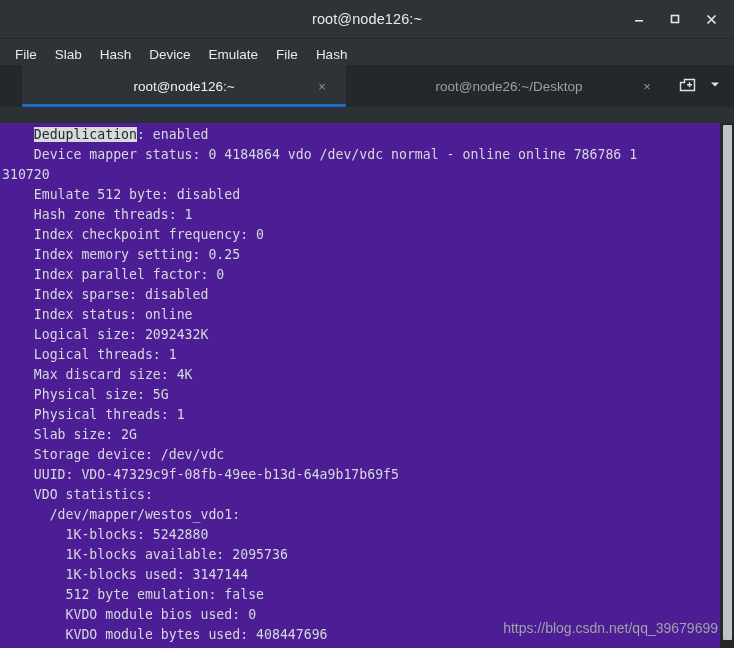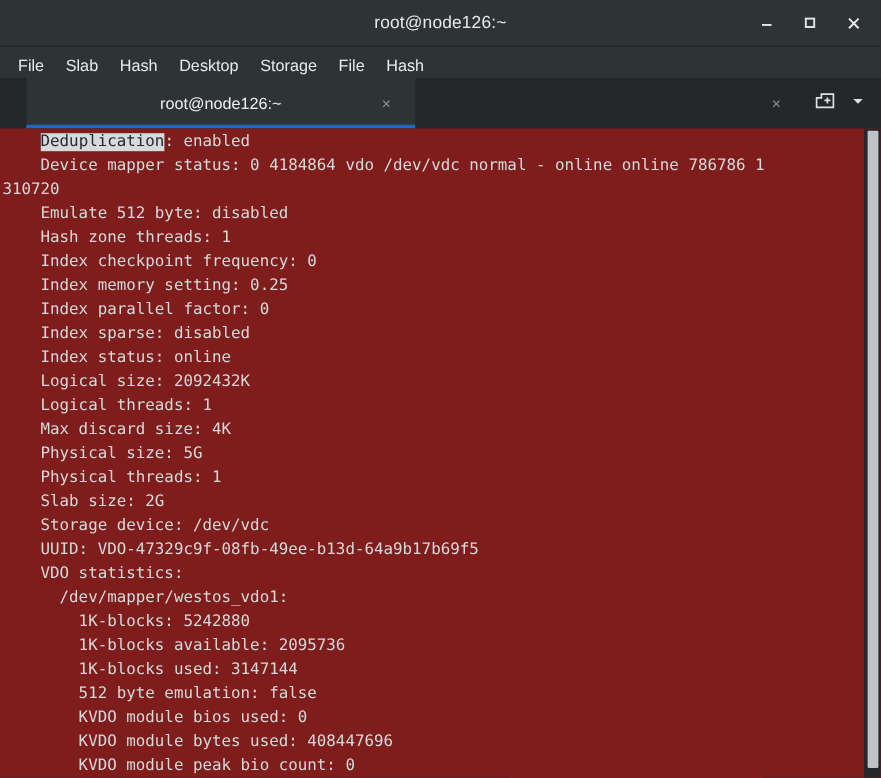--- a/index.html
+++ b/index.html
@@ -154,23 +154,24 @@
     align-items: center;
     justify-content: center;
     cursor: pointer;
     color: #dfe1e2;
   }
 
   
   .term-wrap {
     flex: 1 1 auto;
     position: relative;
-    background: #7f1d1d;
+    background: #4c1d95;
     display: flex;
     overflow: hidden;
+    margin-top: 16px;
   }
   .term {
     flex: 1 1 auto;
     padding: 2px 0 0 0;
     overflow: hidden;
     position: relative;
   }
   .term-lines {
     font-family: "DejaVu Sans Mono", "Liberation Mono", monospace;
     font-size: 13.2px;
@@ -243,36 +244,37 @@
             </svg>
         </span>
       </div>
     </div>
   </div>
 
   <div class="menubar">
     <div class="menu-item">File</div>
     <div class="menu-item">Slab</div>
     <div class="menu-item">Hash</div>
-    <div class="menu-item">Desktop</div>
-    <div class="menu-item">Storage</div>
+    <div class="menu-item">Device</div>
+    <div class="menu-item">Emulate</div>
     <div class="menu-item">File</div>
     <div class="menu-item">Hash</div>
   </div>
 
   <div class="tabbar">
     <div class="tab-gutter"></div>
 
     <div class="tab active">
       <span class="tab-label">root@node126:~</span>
       <span class="tab-close">×</span>
       <span class="tab-underline"></span>
     </div>
 
     <div class="tab inactive">
+      <span class="tab-label">root@node26:~/Desktop</span>
       <span class="tab-close">×</span>
     </div>
 
     <div class="tabbar-right">
       <div class="tb-icon">
         <span>
           <svg width="17" height="17" viewBox="0 0 17 17">
             <path d="M1.5 14.5 V6.5 H5.5 V3.5 H15.5 V14.5 Z" fill="none" stroke="currentColor" stroke-width="1.4"></path>
             <path d="M10.5 6.2 V11.2 M8 8.7 H13" stroke="currentColor" stroke-width="1.4"></path>
           </svg>
@@ -288,15 +290,16 @@
     </div>
   </div>
 
   <div class="term-wrap">
     <div class="term">
       <div class="term-lines" id="term-lines"><div class="ln">    <span class="hl">Deduplication</span>: enabled</div><div class="ln">    Device mapper status: 0 4184864 vdo /dev/vdc normal - online online 786786 1</div><div class="ln">310720</div><div class="ln">    Emulate 512 byte: disabled</div><div class="ln">    Hash zone threads: 1</div><div class="ln">    Index checkpoint frequency: 0</div><div class="ln">    Index memory setting: 0.25</div><div class="ln">    Index parallel factor: 0</div><div class="ln">    Index sparse: disabled</div><div class="ln">    Index status: online</div><div class="ln">    Logical size: 2092432K</div><div class="ln">    Logical threads: 1</div><div class="ln">    Max discard size: 4K</div><div class="ln">    Physical size: 5G</div><div class="ln">    Physical threads: 1</div><div class="ln">    Slab size: 2G</div><div class="ln">    Storage device: /dev/vdc</div><div class="ln">    UUID: VDO-47329c9f-08fb-49ee-b13d-64a9b17b69f5</div><div class="ln">    VDO statistics:</div><div class="ln">      /dev/mapper/westos_vdo1:</div><div class="ln">        1K-blocks: 5242880</div><div class="ln">        1K-blocks available: 2095736</div><div class="ln">        1K-blocks used: 3147144</div><div class="ln">        512 byte emulation: false</div><div class="ln">        KVDO module bios used: 0</div><div class="ln">        KVDO module bytes used: 408447696</div><div class="ln">        KVDO module peak bio count: 0</div></div>
     </div>
     <div class="scrollbar">
       <div class="scroll-thumb"></div>
     </div>
+    <div class="watermark">https://blog.csdn.net/qq_39679699</div>
   </div>
 
 </div>
 
 </body></html>

